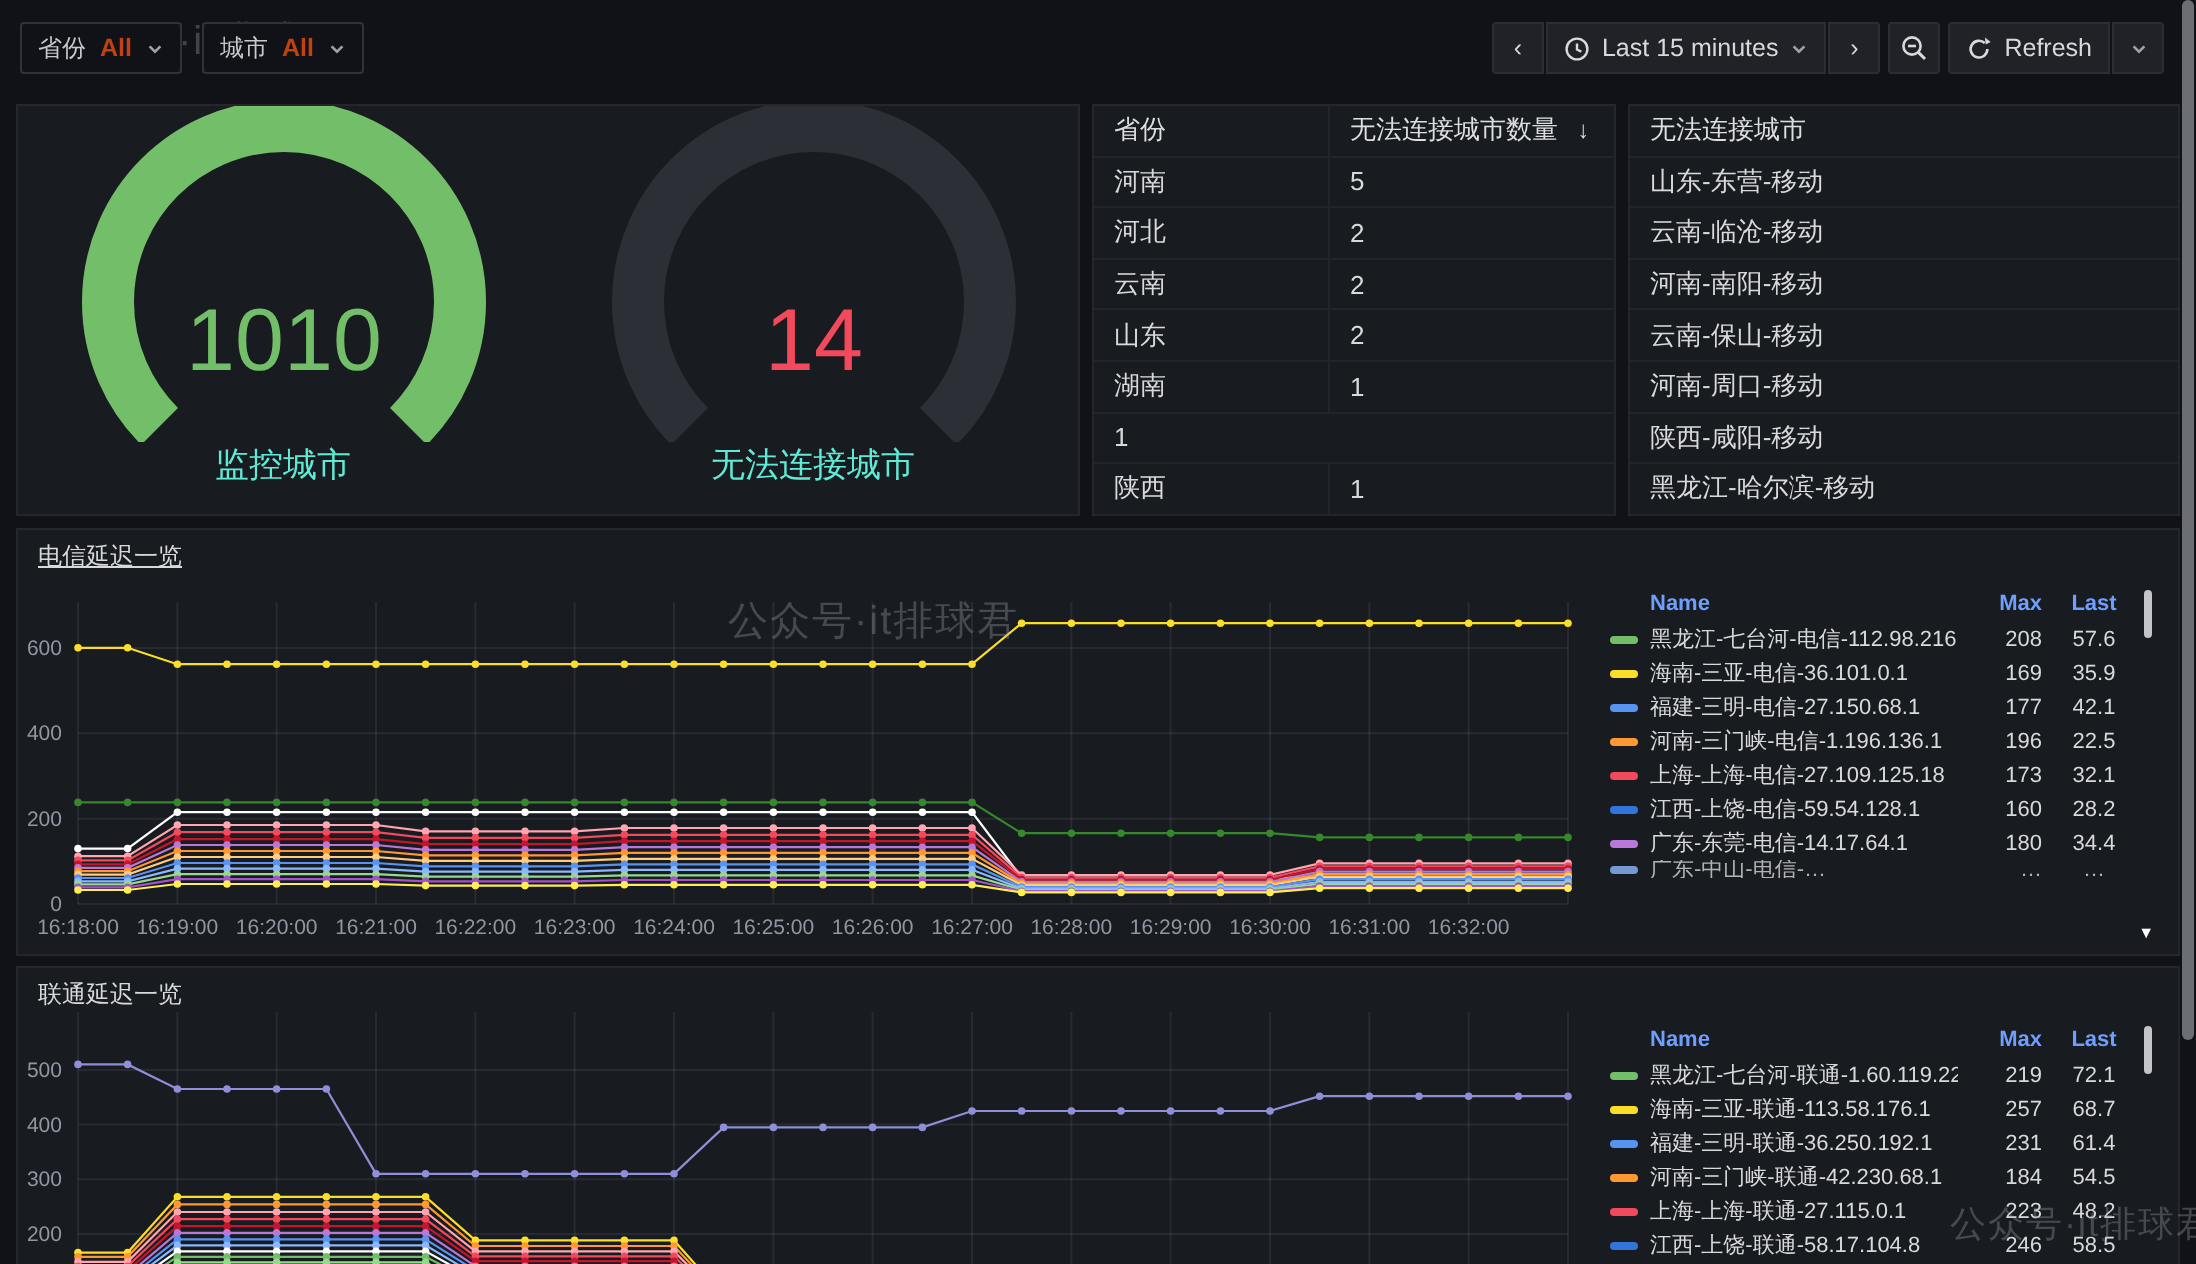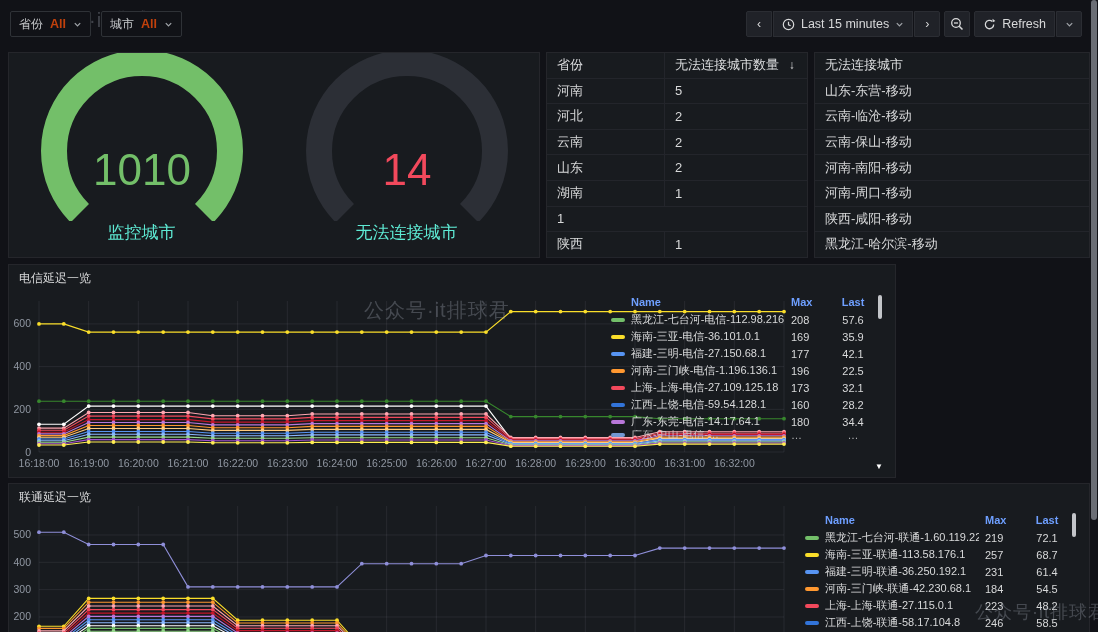--- a/index.html
+++ b/index.html
@@ -48,36 +48,36 @@
   .trow .c2 { flex:1; padding-left:10px; }
   .thead { color:#dddee0; }
   .sorticon { font-size:12px; margin-left:6px; color:#d8d9da; }
 
   
   .clist { left:814px; top:52px; width:276px; height:206px; font-size:13px; }
   .lrow2 { display:flex; height:25.6px; align-items:center; padding-left:10px;
     border-bottom:1px solid #23252b; }
 
   
-  .chartpanel1 { left:8px; top:264px; width:888px; height:214px; }
+  .chartpanel1 { left:8px; top:264px; width:1082px; height:214px;text-decoration:underline; }
   .chartpanel2 { left:8px; top:483px; width:1082px; height:260px; }
   .chartpanel1 .ptitle, .chartpanel2 .ptitle { padding:5px 10px 0 10px; }
   svg.chart { position:absolute; left:0; top:22px; }
 
   
   .legend { position:absolute; right:10px; width:276px; overflow:hidden; font-size:11px; }
   .legend1 { top:28px; height:180px; }
   .legend2 { top:27px; height:130px; }
   .lhead, .lrow { display:flex; align-items:center; gap:6px; padding:0 12px 0 2px; }
   .lhead { height:18px; color:#6e9fff; font-weight:bold; }
   .lrow { height:17px; color:#d8d9da; }
   .lrow.clip { height:9px; overflow:hidden; opacity:0.8; }
   .lsw { width:14px; height:4px; border-radius:2px; flex:none; }
   .lname { flex:1; white-space:nowrap; overflow:hidden; }
-  .lmax { width:36px; text-align:left; flex:none; }
+  .lmax { width:36px; text-align:right; flex:none; }
   .llast { width:40px; text-align:center; flex:none; }
   .lhead .lname { padding-left:20px; }
   .lscroll { position:absolute; right:3px; top:2px; width:4px; height:24px;
     background:#c3c5c9; border-radius:2px; }
   .lsdown { position:absolute; right:2px; bottom:2px; font-size:8px; color:#fff; }
 
   
   .pagescroll { position:absolute; right:1px; top:0; width:6px; height:632px; z-index:9; }
   .pagethumb { position:absolute; top:0; width:6px; height:520px; background:#6b6e75;
     border-radius:3px; }
@@ -200,22 +200,22 @@
           <div class="c2">1</div>
         </div>
       </div>
   </div>
 
   <div class="panel clist">
     <div class="lrow2 thead">无法连接城市</div>
     <div id="city-list">
         <div class="lrow2">山东-东营-移动</div>
         <div class="lrow2">云南-临沧-移动</div>
+        <div class="lrow2">河南-南阳-移动</div>
         <div class="lrow2">云南-保山-移动</div>
-        <div class="lrow2">河南-南阳-移动</div>
         <div class="lrow2">河南-周口-移动</div>
         <div class="lrow2">陕西-咸阳-移动</div>
         <div class="lrow2">黑龙江-哈尔滨-移动</div>
       </div>
   </div>
 
   <div class="panel chartpanel1">
     <div class="ptitle">电信延迟一览</div>
     <div class="watermark" style="left:355px; top:32px;">公众号·it排球君</div>
     <svg id="chart1" class="chart" width="1080" height="192">

